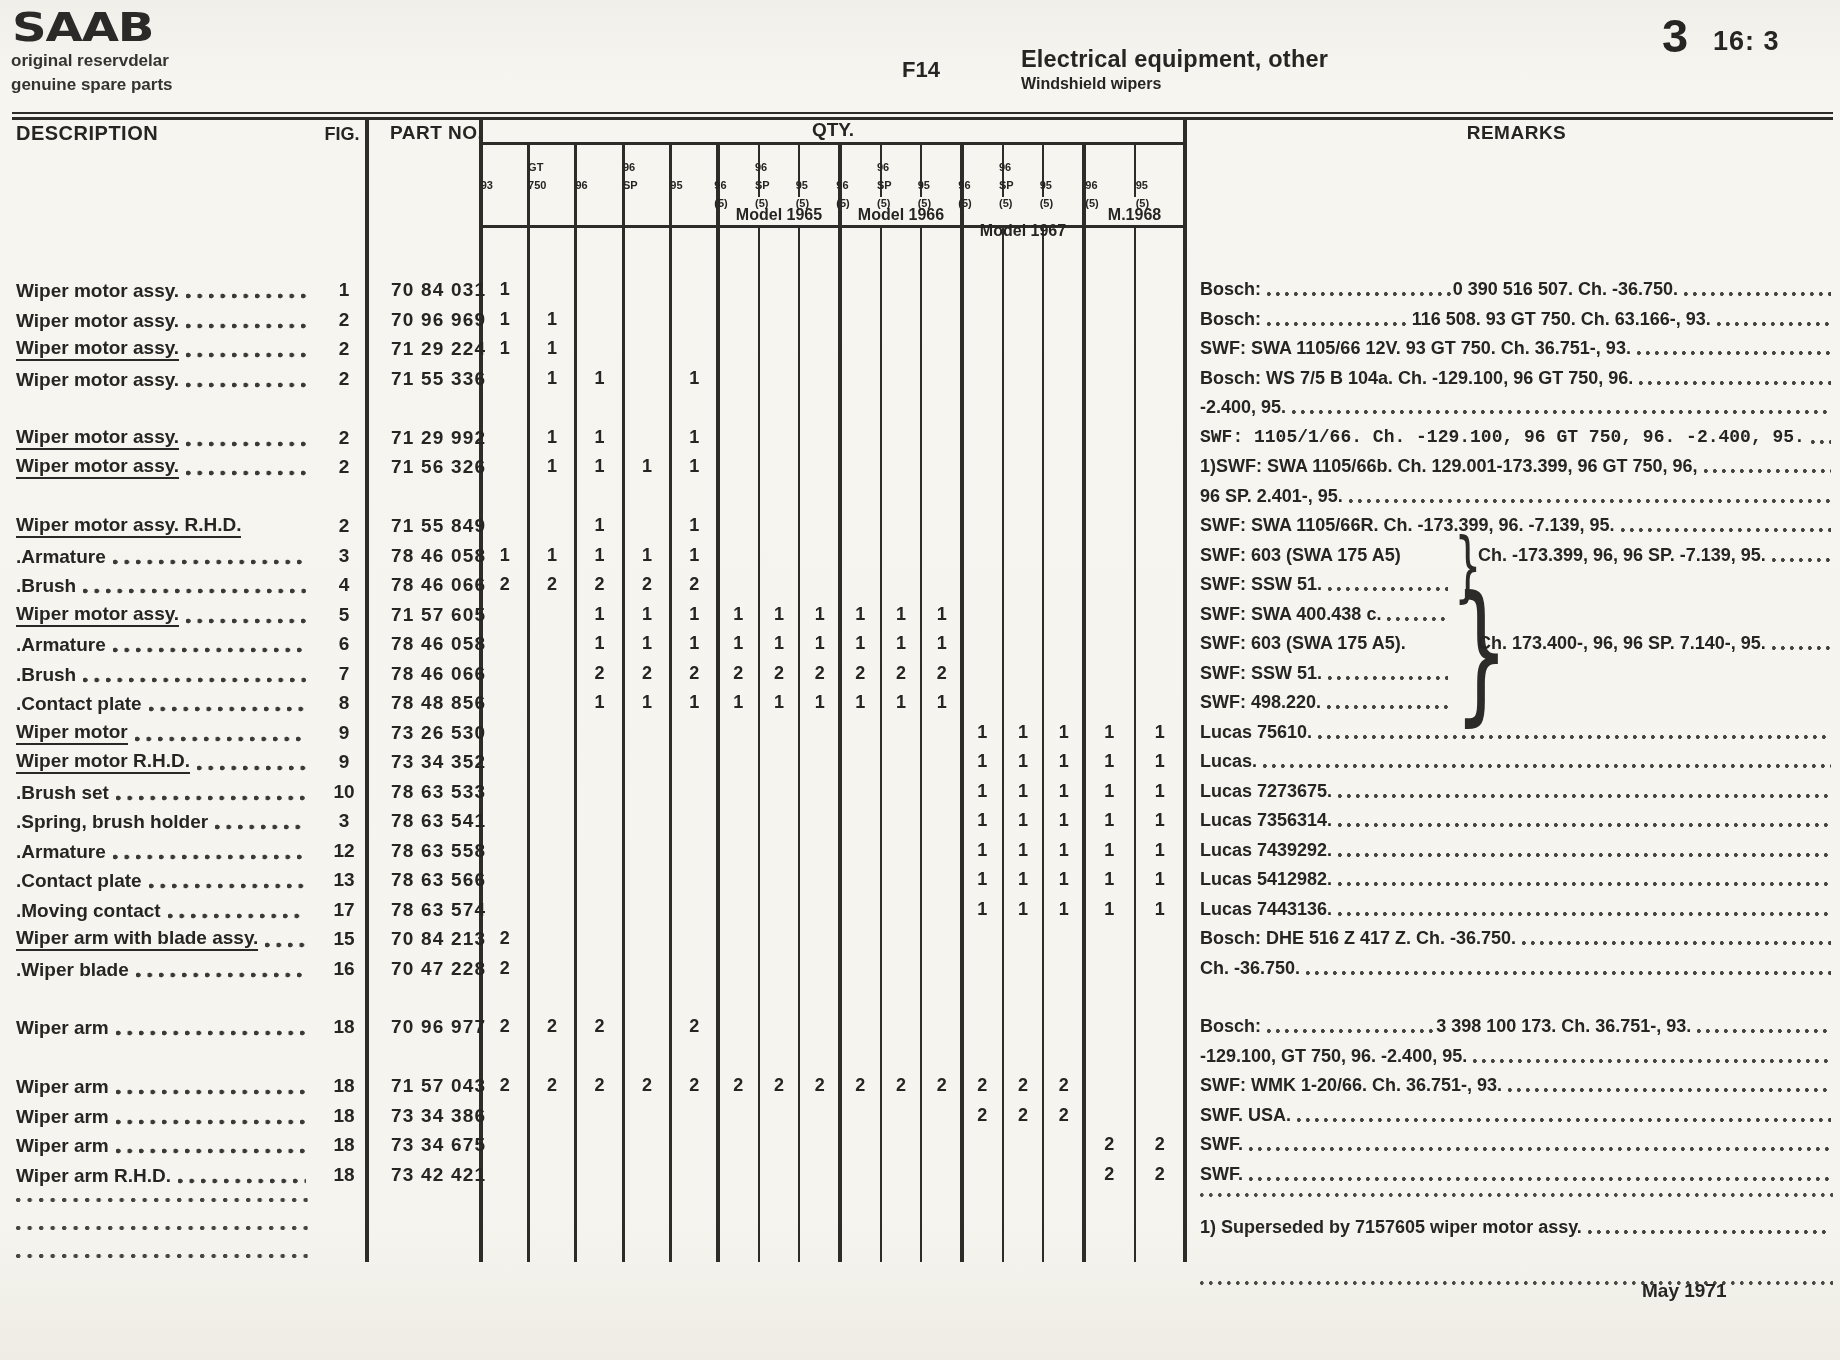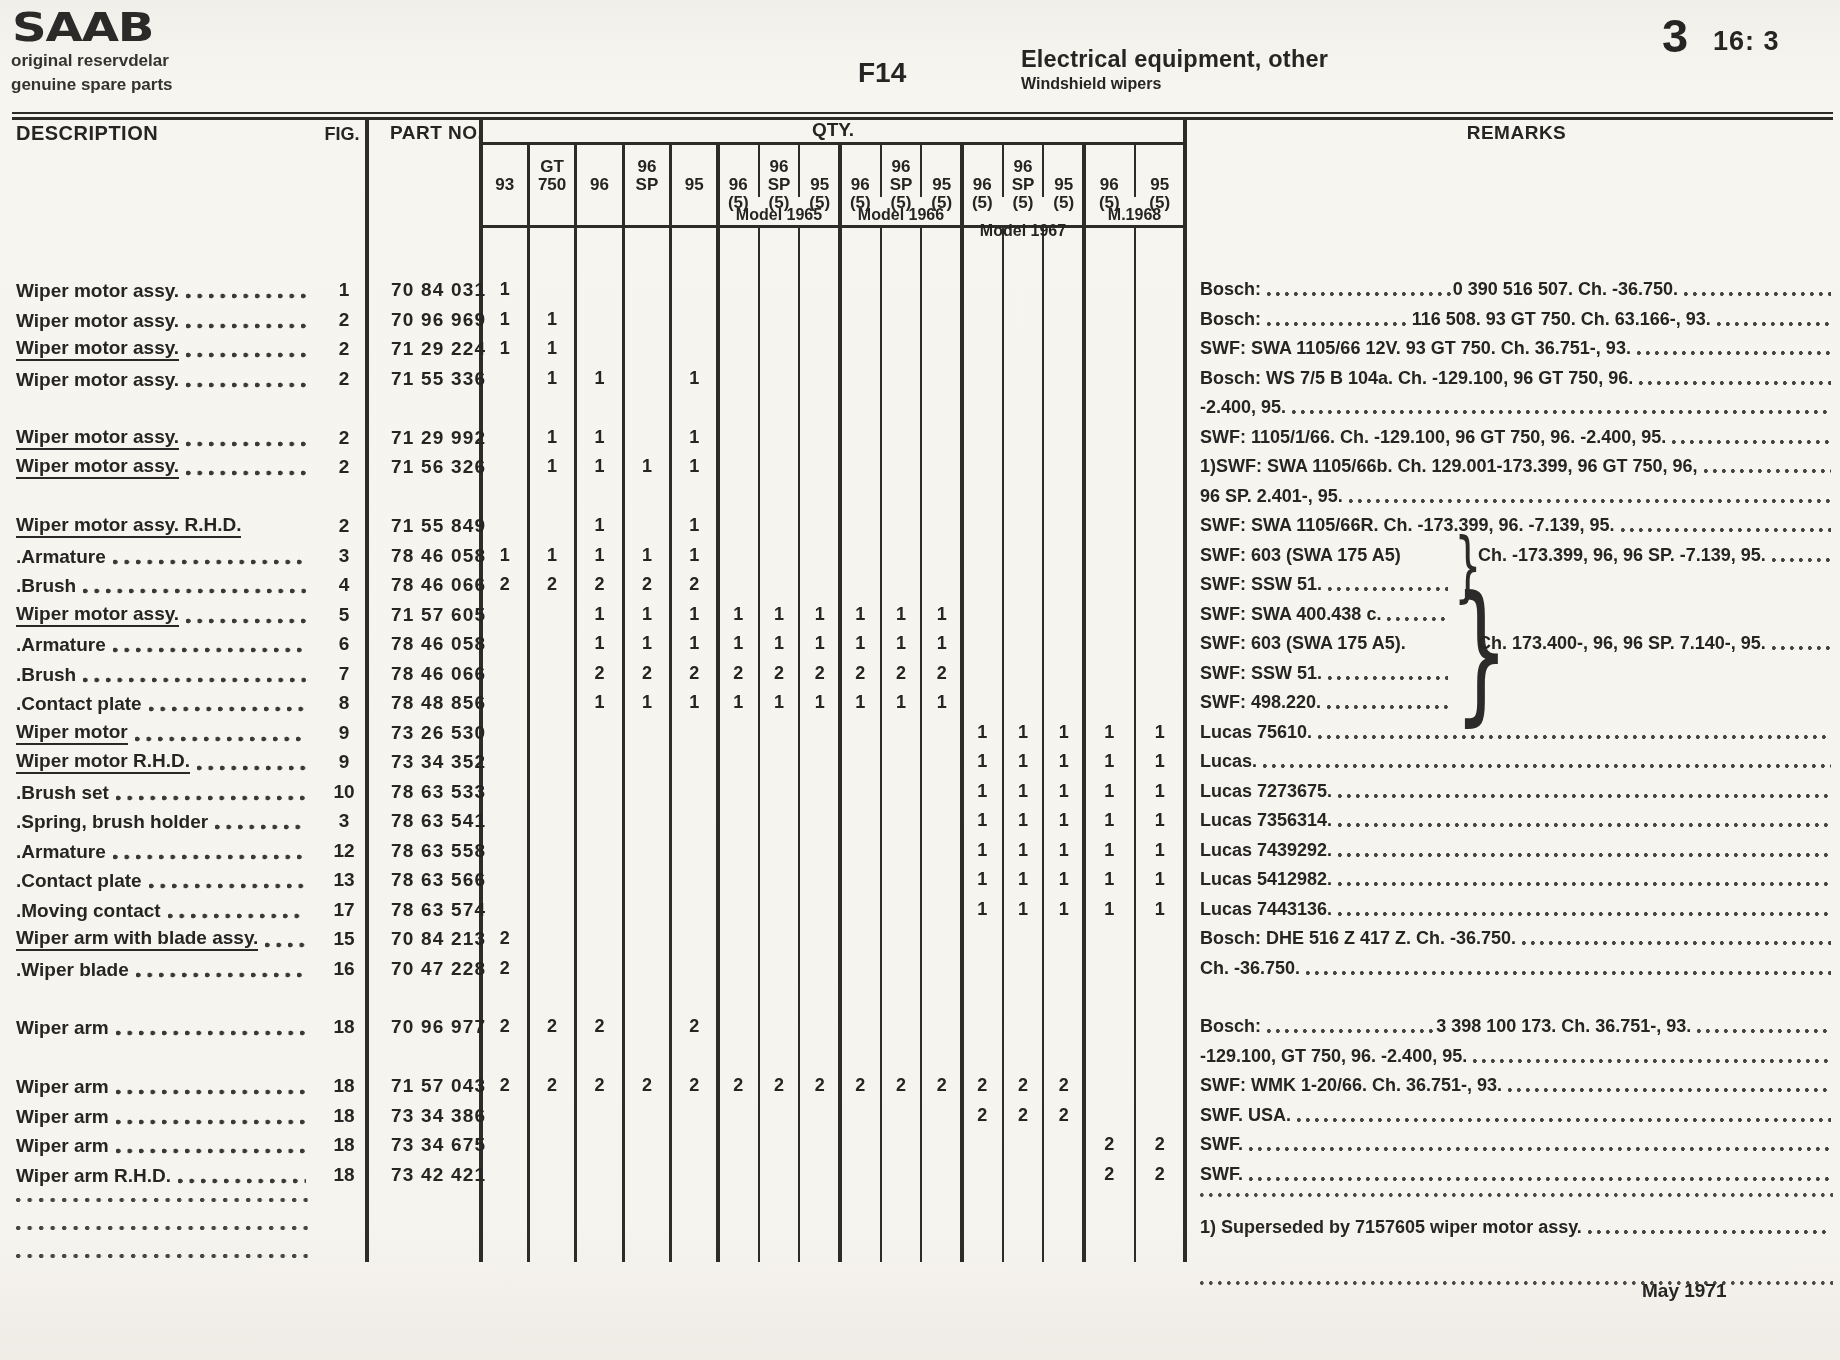--- a/index.html
+++ b/index.html
@@ -4,33 +4,33 @@
 <style>
   html,body{margin:0;padding:0;background:#e8e6e0}
   #page{position:relative;width:1840px;height:1360px;overflow:hidden;
     background:linear-gradient(180deg,#f1efe9,#f7f5f0 6%,#f6f4ee 90%,#efece6);
     font-family:"Liberation Sans","DejaVu Sans",sans-serif;font-weight:700;color:#262523}
   .vl,.hl{position:absolute;background:#2e2c29}
   #logo{position:absolute;left:12px;top:4px;font-size:43px;font-weight:900;letter-spacing:-1px;
     transform:scale(1.12,.92);transform-origin:left top;color:#2b2a28;font-family:"DejaVu Sans",sans-serif}
   #tag1{position:absolute;left:11px;top:51px;font-size:17px;color:#343330}
   #tag2{position:absolute;left:11px;top:75px;font-size:17px;color:#343330}
-  #f14{position:absolute;left:858px;top:57px;font-size:28px}
+  #f14{position:absolute;left:902px;top:57px;font-size:22px}
   #title{position:absolute;left:1021px;top:46px;font-size:23.5px;letter-spacing:.2px}
   #subtitle{position:absolute;left:1021px;top:75px;font-size:16px}
   #pgmaj{position:absolute;left:1662px;top:8px;font-size:47px;font-weight:900}
   #pgmin{position:absolute;left:1713px;top:26px;font-size:27px;font-weight:900;letter-spacing:1px}
   #h-desc{position:absolute;left:16px;top:122px;font-size:20px;letter-spacing:.5px}
   #h-fig{position:absolute;left:316px;top:124px;width:52px;text-align:center;font-size:18px}
   #h-part{position:absolute;left:390px;top:122px;font-size:19px;letter-spacing:.5px}
   #h-qty{position:absolute;left:481px;top:119px;width:704px;text-align:center;font-size:19px}
   #h-rem{position:absolute;left:1200px;top:122px;width:633px;text-align:center;font-size:19px;letter-spacing:.5px}
   #footnote{position:absolute;left:1200px;top:1216px;width:633px}
   #date{position:absolute;left:1642px;top:1280px;font-size:19px}
-  .qcl{position:absolute;text-align:center;font-size:17px;line-height:18px}
+  .qcl{position:absolute;font-size:11px;line-height:18px}
   .glab{position:absolute;text-align:center;font-size:16px;white-space:nowrap}
   .trow{position:absolute;left:0;width:1728px;height:28px}
   .dcell{position:absolute;left:16px;width:292px;display:flex;align-items:flex-end;height:24px}
   .dtext{font-size:19px;line-height:23px;white-space:nowrap}
   .u{border-bottom:2.5px solid #2a2927;padding-bottom:0px}
   .dleader{flex:1;height:8px;margin:0 2px 2px 7px;
     background-image:radial-gradient(circle at 2.2px 4px,#3a3936 2.1px,rgba(0,0,0,0) 2.7px);
     background-size:11.5px 8px;background-repeat:repeat-x}
   .figc{position:absolute;left:320px;width:48px;text-align:center;font-size:19px;line-height:23px}
   .partc{position:absolute;left:391px;font-size:19px;letter-spacing:1.2px;white-space:nowrap;line-height:23px}
@@ -233,21 +233,21 @@
       <div class="trow" style="top: 425.5px;">
         <div class="dcell">
           <div class="dtext u">Wiper motor assy.</div>
           <div class="dleader"></div>
         </div>
         <div class="figc">2</div>
         <div class="partc">71 29 992</div>
         <div class="qv" style="left: 552.1px;">1</div>
         <div class="qv" style="left: 599.5px;">1</div>
         <div class="qv" style="left: 694.3px;">1</div>
-        <div class="rline" style="left: 1200px; width: 633px; top: 0px;">
+        <div class="rline" style="left: 1200px; width: 633px; top: 0px; font-family: Liberation Mono, monospace;">
           <div>SWF: 1105/1/66. Ch. -129.100, 96 GT 750, 96.  -2.400, 95.</div>
           <div class="rleader"></div>
         </div>
       </div>
       <div class="trow" style="top: 455px;">
         <div class="dcell">
           <div class="dtext u">Wiper motor assy.</div>
           <div class="dleader"></div>
         </div>
         <div class="figc">2</div>

